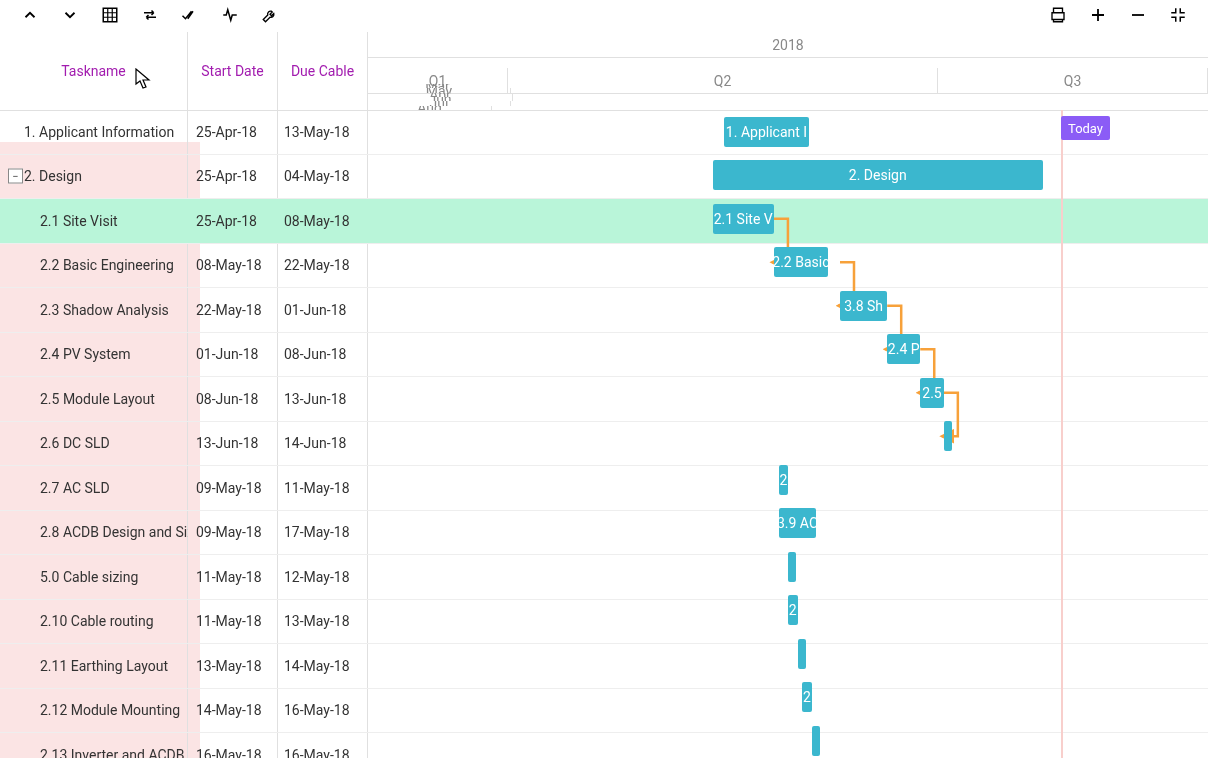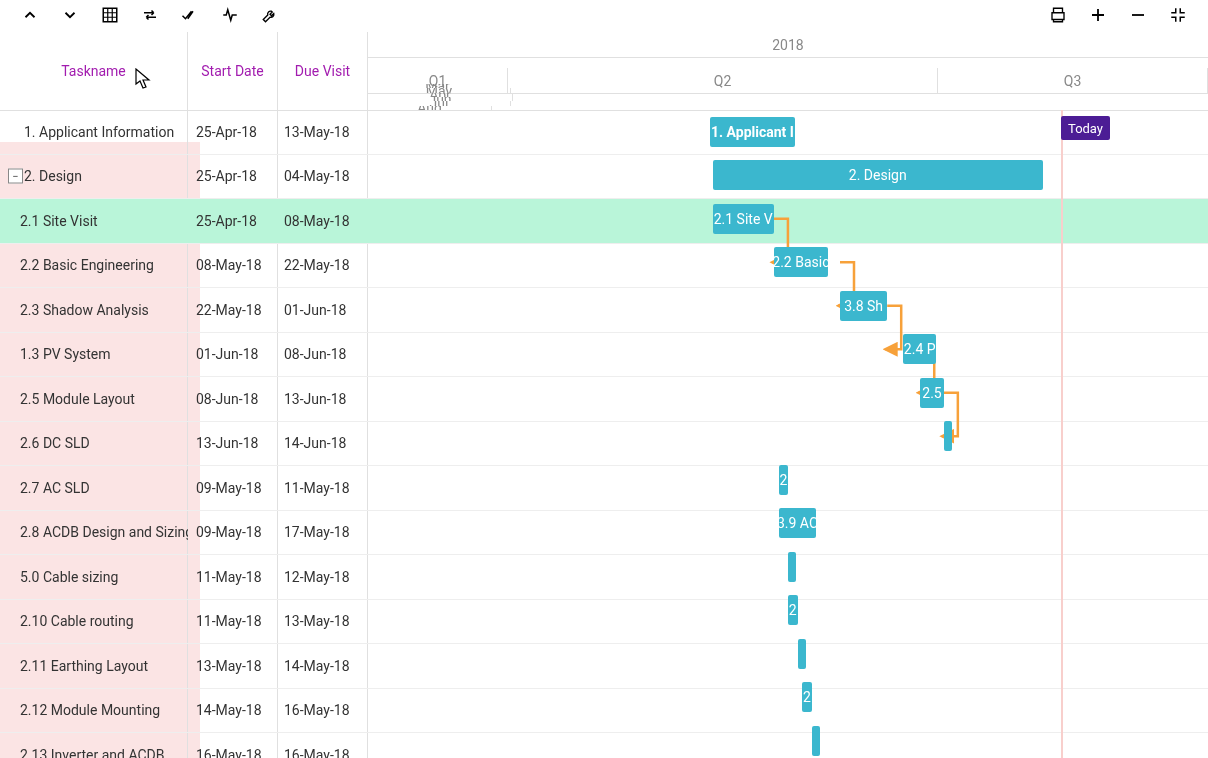--- a/index.html
+++ b/index.html
@@ -123,21 +123,21 @@
     position: absolute;
     top: 0; height: 100%;
     display: flex;
     align-items: center;
     box-sizing: border-box;
     overflow: hidden;
     white-space: nowrap;
     color: #333;
   }
   .row .cell.taskname { left: 0; width: 188px; padding-left: 24px; }
-  .row .cell.taskname.sub { padding-left: 20px; }
+  .row .cell.taskname.sub { padding-left: 40px; }
   .row .cell.startdate { left: 196px; width: 82px; }
   .row .cell.duedate { left: 284px; width: 82px; }
 
   .row.highlight { background: #b9f5d9; }
 
   .pink-rect {
     position: absolute;
     left: 0; top: 110px;
     width: 200px;
     bottom: 0;
@@ -195,21 +195,21 @@
     line-height: 1;
     color: #444;
     cursor: pointer;
     background: white;
   }
 
   .today-flag {
     position: absolute;
     top: 6px;
     height: 24px;
-    background: #4c1d95;
+    background: #8b5cf6;
     color: white;
     font-size: 13px;
     display: flex;
     align-items: center;
     padding: 0 7px;
     border-radius: 2px;
     z-index: 3;
   }
   .today-line {
     position: absolute;
@@ -291,21 +291,21 @@
       <path d="M1 1l0 15 4-3 3 7 3-1-3-7 6 0z" fill="white" stroke="black" stroke-width="1.2"></path>
     </svg>
 
   <div class="content">
 
     <div class="pink-rect"></div>
 
     <div class="header">
       <div class="col taskname">Taskname</div>
       <div class="col startdate">Start Date</div>
-      <div class="col duedate">Due Visit</div>
+      <div class="col duedate">Due Cable</div>
 
       <div class="timeline-header">
         <div class="th-row th-year">2018</div>
         <div class="th-row th-quarters">
             <div class="th-cell" style="width: 140px;">Q1</div>
             <div class="th-cell" style="width: 430px;">Q2</div>
             <div class="th-cell" style="width: 270px;">Q3</div>
           </div>
         <div class="th-row th-months">
             <div class="th-cell" style="width: 140px;">Mar</div>
@@ -345,21 +345,21 @@
             <div class="cell taskname sub">2.2 Basic Engineering</div>
             <div class="cell startdate">08-May-18</div>
             <div class="cell duedate">22-May-18</div>
           </div>
           <div class="row" style="z-index: 1; position: relative;">
             <div class="cell taskname sub">2.3 Shadow Analysis</div>
             <div class="cell startdate">22-May-18</div>
             <div class="cell duedate">01-Jun-18</div>
           </div>
           <div class="row" style="z-index: 1; position: relative;">
-            <div class="cell taskname sub">1.3 PV System</div>
+            <div class="cell taskname sub">2.4 PV System</div>
             <div class="cell startdate">01-Jun-18</div>
             <div class="cell duedate">08-Jun-18</div>
           </div>
           <div class="row" style="z-index: 1; position: relative;">
             <div class="cell taskname sub">2.5 Module Layout</div>
             <div class="cell startdate">08-Jun-18</div>
             <div class="cell duedate">13-Jun-18</div>
           </div>
           <div class="row" style="z-index: 1; position: relative;">
             <div class="cell taskname sub">2.6 DC SLD</div>
@@ -409,26 +409,26 @@
               <marker id="arr" markerWidth="6" markerHeight="6" refX="5" refY="3" orient="auto">
                 <path d="M0,0 L6,3 L0,6 z" fill="#f7a13a"></path>
               </marker>
             </defs>
             <path d="M 405.91999999999996 108.75 L 419.91999999999996 108.75 L 419.91999999999996 152.25 L 403.91999999999996 152.25" fill="none" stroke="#f7a13a" stroke-width="2.5" marker-end="url(#arr)"></path>
             <path d="M 472 152.25 L 486 152.25 L 486 195.75 L 470 195.75" fill="none" stroke="#f7a13a" stroke-width="2.5" marker-end="url(#arr)"></path>
             <path d="M 519.1999999999999 195.75 L 533.1999999999999 195.75 L 533.1999999999999 239.25 L 517.1999999999999 239.25" fill="none" stroke="#f7a13a" stroke-width="2.5" marker-end="url(#arr)"></path>
             <path d="M 552.24 239.25 L 566.24 239.25 L 566.24 282.75 L 550.24 282.75" fill="none" stroke="#f7a13a" stroke-width="2.5" marker-end="url(#arr)"></path>
             <path d="M 575.8399999999999 282.75 L 589.8399999999999 282.75 L 589.8399999999999 326.25 L 573.8399999999999 326.25" fill="none" stroke="#f7a13a" stroke-width="2.5" marker-end="url(#arr)"></path>
           </svg>
-      <div class="bar" style="left: 342px; width: 84.96px; top: 6.75px; font-weight: bold;">1. Applicant I</div>
+      <div class="bar" style="left: 356px; width: 84.96px; top: 6.75px;">1. Applicant I</div>
           <div class="bar" style="left: 344.56px; width: 330.4px; top: 50.25px;">2. Design</div>
           <div class="bar" style="left: 344.56px; width: 61.36px; top: 93.75px;">2.1 Site V</div>
           <div class="bar" style="left: 405.92px; width: 54px; top: 137.25px;">2.2 Basic</div>
           <div class="bar" style="left: 472px; width: 47.2px; top: 180.75px;">3.8 Sh</div>
-          <div class="bar" style="left: 519.2px; width: 33.04px; top: 224.25px; margin-left: 16px;">2.4 P</div>
+          <div class="bar" style="left: 519.2px; width: 33.04px; top: 224.25px;">2.4 P</div>
           <div class="bar" style="left: 552.24px; width: 23.6px; top: 267.75px;">2.5</div>
           <div class="bar" style="left: 575.84px; width: 5px; top: 311.25px;"></div>
           <div class="bar" style="left: 410.64px; width: 9.44px; top: 354.75px;">2</div>
           <div class="bar" style="left: 410.64px; width: 37.76px; top: 398.25px;">3.9 AC</div>
           <div class="bar" style="left: 420.08px; width: 5px; top: 441.75px;"></div>
           <div class="bar" style="left: 420.08px; width: 9.44px; top: 485.25px;">2</div>
           <div class="bar" style="left: 429.52px; width: 5px; top: 528.75px;"></div>
           <div class="bar" style="left: 434.24px; width: 9.44px; top: 572.25px;">2</div>
           <div class="bar" style="left: 443.68px; width: 5px; top: 615.75px;"></div>
           <div class="today-line" style="left: 693px;"></div>

